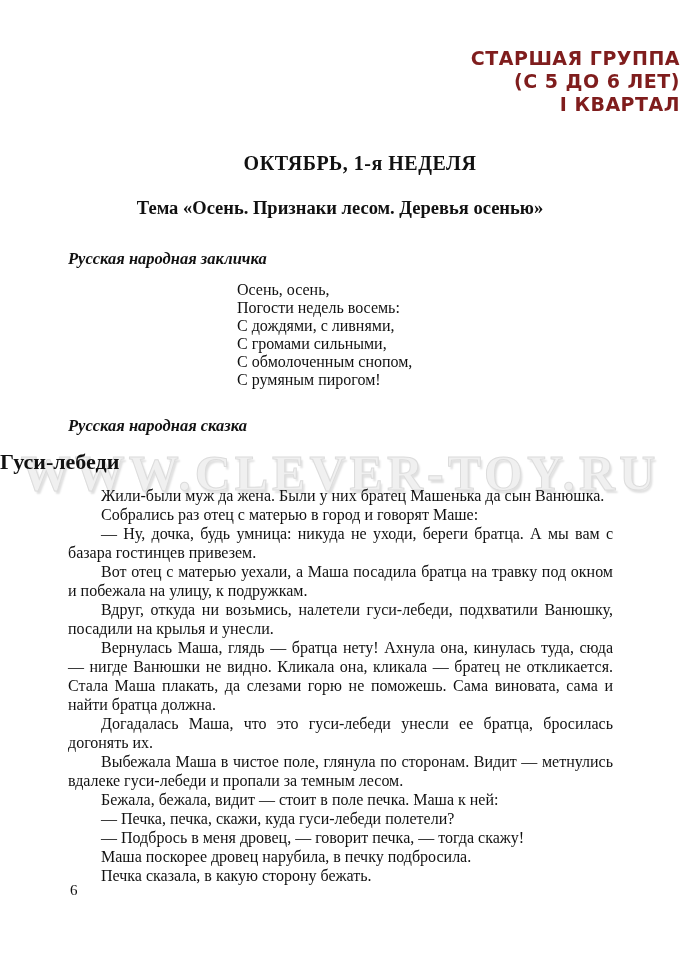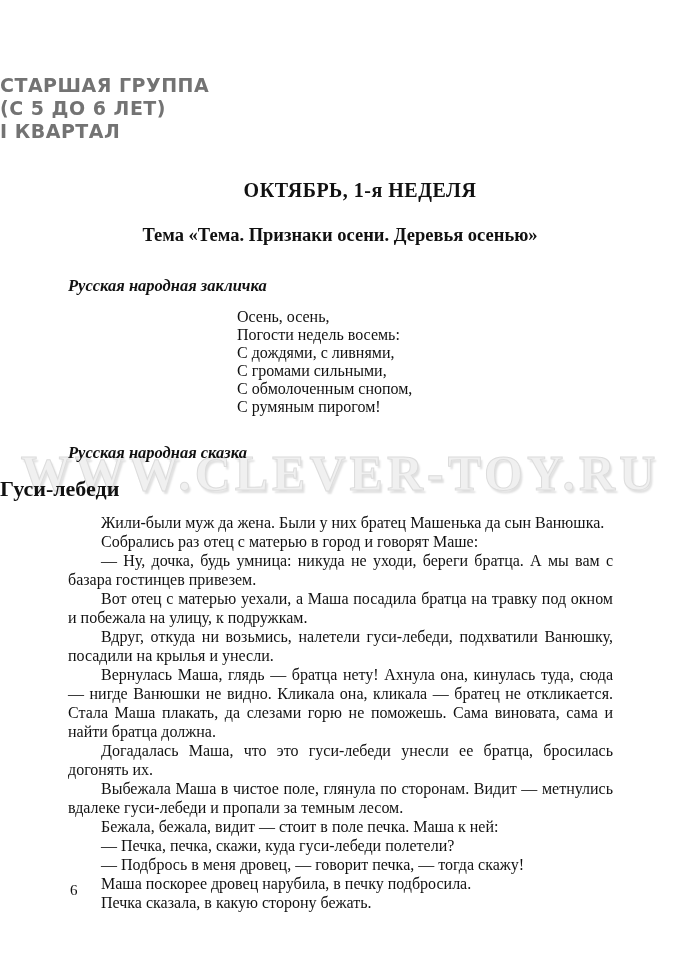--- a/index.html
+++ b/index.html
@@ -8,28 +8,28 @@
     width:680px;height:960px;
     margin:0 auto;
     background:#ffffff;
     overflow:hidden;
     font-family:"Liberation Serif", serif;
     color:#111;
   }
   .content{position:relative;z-index:1;}
   
   .top-header{
-    padding-top:74px;
-    text-align:left;
+    padding-top:47px;
+    text-align:right;
     font-family:"DejaVu Sans", sans-serif;
     font-weight:bold;
     font-size:19px;
     line-height:23px;
     letter-spacing:0.5px;
-    color:#737373;
+    color:#7f1d1d;
   }
   
   .week-title{
     margin-top:36px;
     text-align:center;
     font-weight:bold;
     font-size:20px;
     letter-spacing:0.5px;
     padding-left:40px;
   }
@@ -107,21 +107,21 @@
   <div class="content">
 
     <div class="top-header">
       <div>СТАРШАЯ ГРУППА</div>
       <div>(С 5 ДО 6 ЛЕТ)</div>
       <div>I КВАРТАЛ</div>
     </div>
 
     <div class="week-title">ОКТЯБРЬ, 1-я НЕДЕЛЯ</div>
 
-    <div class="theme-title">Тема «Тема. Признаки осени. Деревья осенью»</div>
+    <div class="theme-title">Тема «Осень. Признаки лесом. Деревья осенью»</div>
 
     <div class="section-label">Русская народная закличка</div>
 
     <div class="poem">
       <div>Осень, осень,</div>
       <div>Погости недель восемь:</div>
       <div>С дождями, с ливнями,</div>
       <div>С громами сильными,</div>
       <div>С обмолоченным снопом,</div>
       <div>С румяным пирогом!</div>

